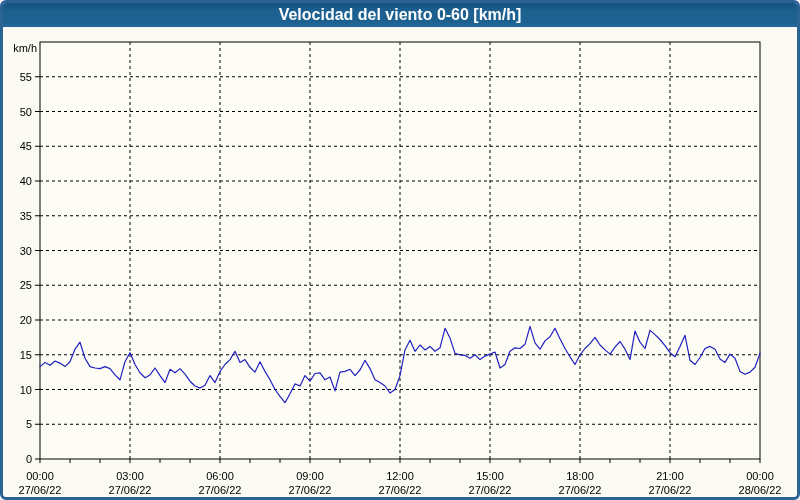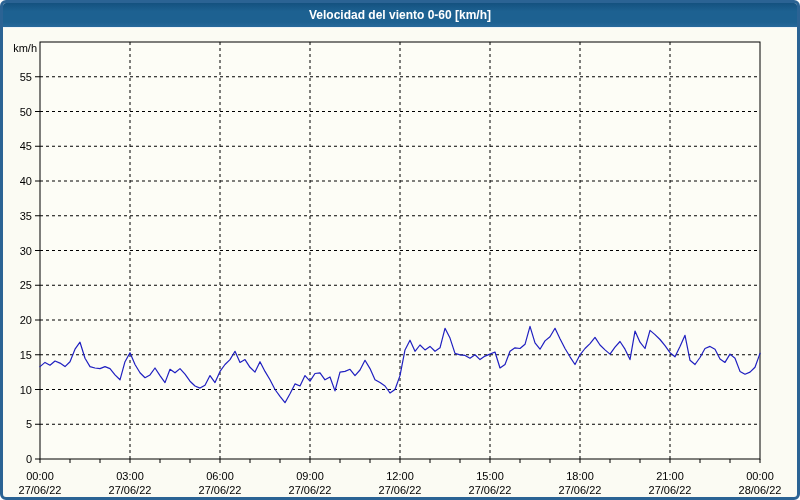--- a/index.html
+++ b/index.html
@@ -14,21 +14,21 @@
     font-family: "Liberation Sans", sans-serif;
   }
   .titlebar {
     height: 24px;
     background: linear-gradient(180deg, #14517f 0%, #1d6191 35%, #1d6191 80%, #27699b 100%);
     border-bottom: 1px solid #eef3f8;
     display: flex; align-items: center; justify-content: center;
   }
   .titlebar .title-text {
     color: #ffffff;
-    font-size: 12px;
+    font-size: 16px;
     font-weight: bold;
     line-height: 1;
   }
   .chart-wrap { position: absolute; left: 0; top: 25px; width: 794px; height: 469px; }
   svg text { font-family: "Liberation Sans", sans-serif; font-size: 11px; fill: #000000; }
 </style>
 </head>
 <body>
 
 <div class="frame" style="border-color: rgb(43, 99, 148); background: rgb(251, 251, 243);">

